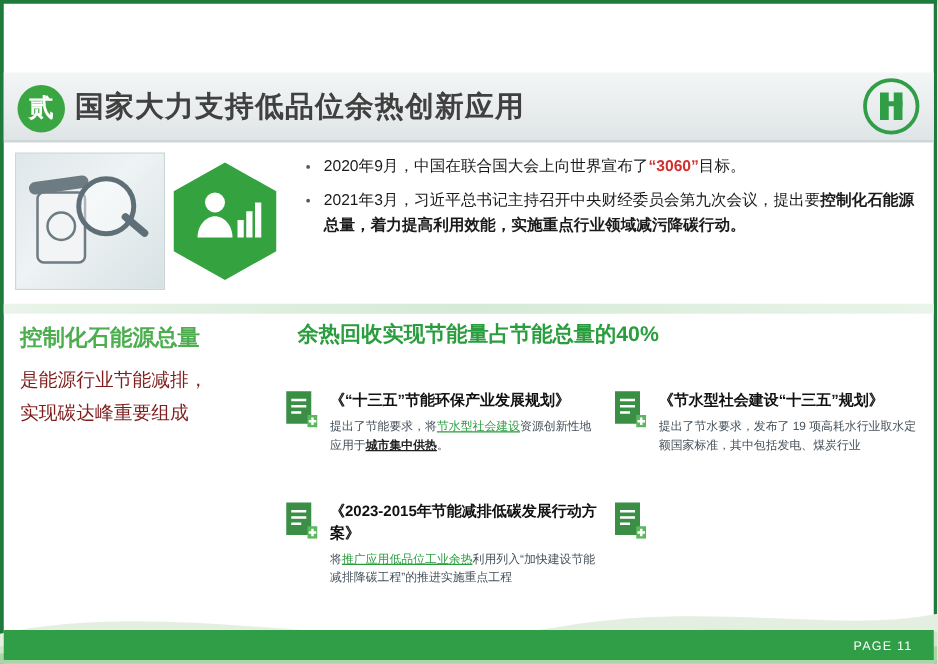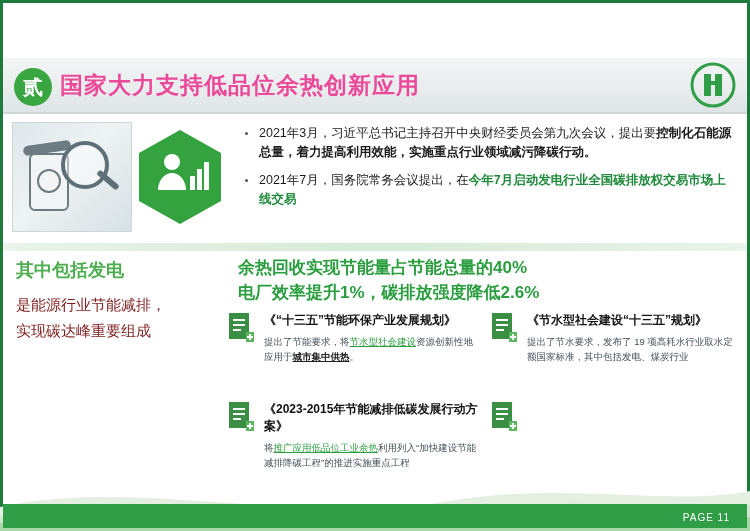--- a/index.html
+++ b/index.html
@@ -56,21 +56,21 @@
     font-size: 20px;
     line-height: 38px;
     text-align: center;
     font-weight: bold;
   }
   .header-title {
     position: absolute;
     left: 60px; top: 70px;
     font-size: 23px;
     font-weight: bold;
-    color: #ec4899;
+    color: #404040;
     letter-spacing: 1px;
     text-align: center;
   }
   .logo {
     position: absolute;
     right: 14px; top: 62px;
     width: 46px; height: 46px;
   }
   .logo svg { display: block; }
 
@@ -269,38 +269,37 @@
       <circle cx="36" cy="34" r="8" fill="#ffffff"></circle>
       <path d="M22 62 c0-10 7-17 14-17 s14 7 14 17 z" fill="#ffffff"></path>
       <rect x="54" y="48" width="5" height="14" fill="#ffffff"></rect>
       <rect x="61" y="41" width="5" height="21" fill="#ffffff"></rect>
       <rect x="68" y="34" width="5" height="28" fill="#ffffff"></rect>
     </svg>
   </div>
 
   <div class="bullets">
     <div class="bullet">
+      <span>2020年9月，中国在联合国大会上向世界宣布了</span><span class="hl-red">“3060”</span><span>目标。</span>
+    </div>
+    <div class="bullet">
       <span>2021年3月，习近平总书记主持召开中央财经委员会第九次会议，提出要</span><span class="hl-bold">控制化石能源总量，着力提高利用效能，实施重点行业领域减污降碳行动。</span>
     </div>
-    <div class="bullet">
-      <span>2021年7月，国务院常务会议提出，在</span><span class="hl-green">今年7月启动发电行业全国碳排放权交易市场上线交易</span>
-    </div>
   </div>
 
   <div class="band"></div>
 
   <div class="stmt">
-    <div class="stmt-title">其中包括发电</div>
+    <div class="stmt-title">控制化石能源总量</div>
     <div class="stmt-line">是能源行业节能减排，</div>
     <div class="stmt-line">实现碳达峰重要组成</div>
   </div>
 
   <div class="headline">
     <div>余热回收实现节能量占节能总量的40%</div>
-    <div>电厂效率提升1%，碳排放强度降低2.6%</div>
   </div>
 
   <div class="cards">
 
     <div class="card">
       <div class="card-icon">
         <svg width="26" height="30" viewBox="0 0 26 30">
           <rect x="1" y="1" width="20" height="26" fill="#3b8f45"></rect>
           <rect x="5" y="7" width="12" height="2" fill="#ffffff"></rect>
           <rect x="5" y="12" width="12" height="2" fill="#ffffff"></rect>

